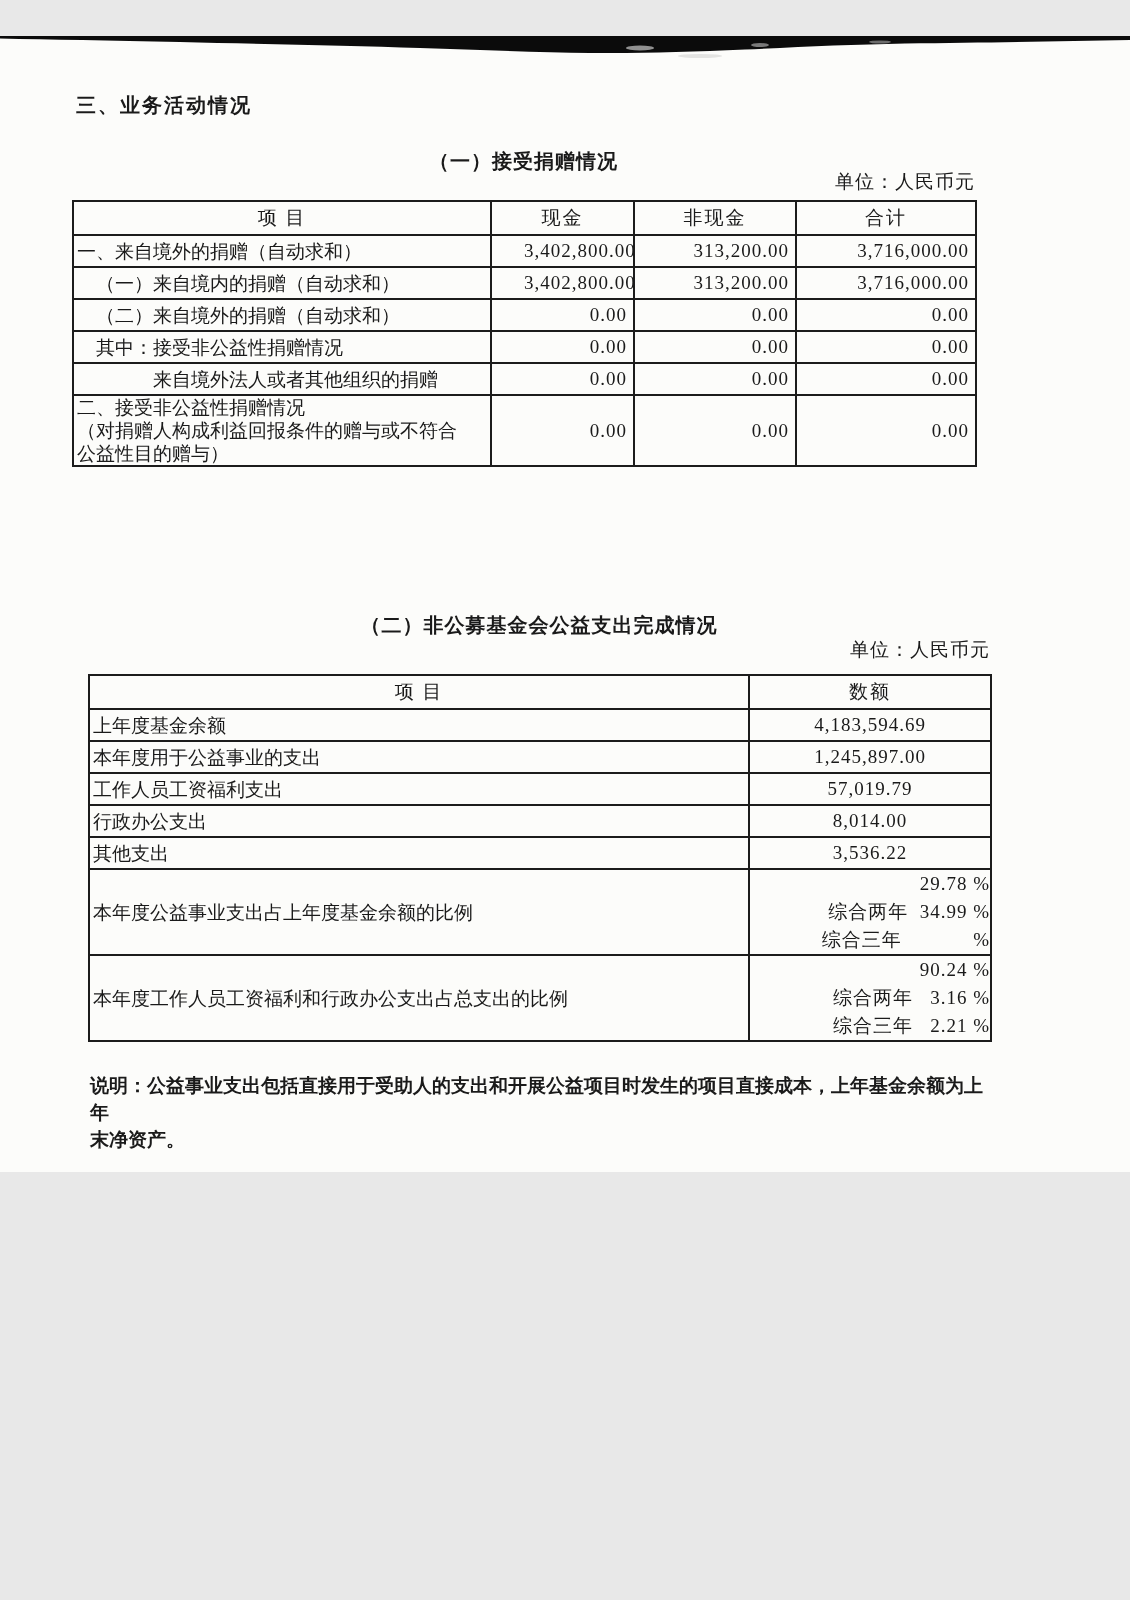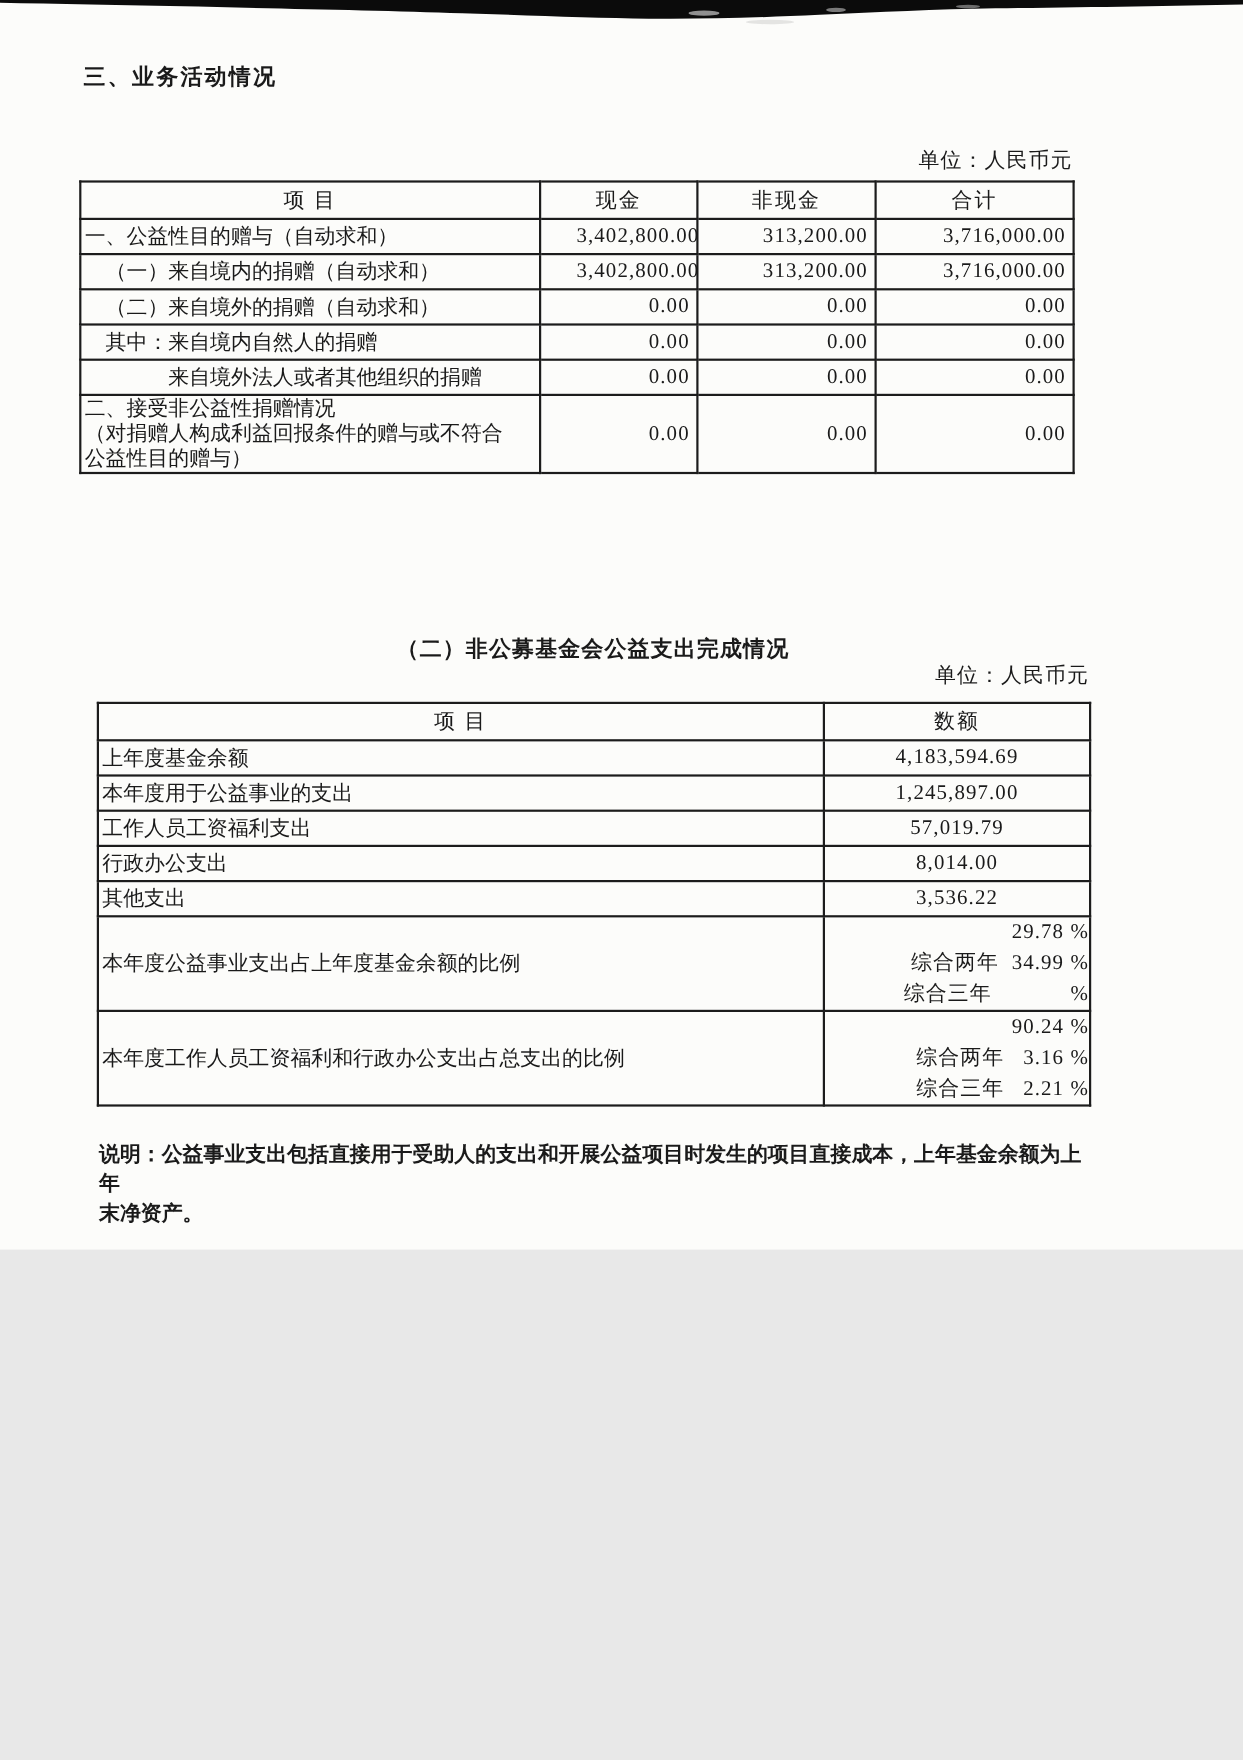--- a/index.html
+++ b/index.html
@@ -7,20 +7,21 @@
     width:1130px;height:1600px;
     background:#e8e8e8;
     font-family:"Liberation Serif","DejaVu Serif",serif;
     color:#1a1a1a;
   }
   .page{
     position:relative;
     width:1130px;height:1136px;
     background:#fcfcfa;
     overflow:hidden;
+    margin-top:36px;
   }
   .scan-band{position:absolute;top:0;left:0;}
   .h1{
     position:absolute;left:76px;top:56px;
     font-family:"Liberation Sans","DejaVu Sans",sans-serif;
     font-size:20px;font-weight:bold;letter-spacing:2px;white-space:pre;
   }
   .sec-title{
     position:absolute;text-align:center;
     font-family:"Liberation Sans","DejaVu Sans",sans-serif;
@@ -86,58 +87,59 @@
       C350,9.5 260,8 180,6
       C110,4.5 50,3.5 0,2.5 Z"></path>
     <ellipse cx="640" cy="12" rx="14" ry="2.4" fill="#ffffff" opacity="0.55"></ellipse>
     <ellipse cx="760" cy="9" rx="9" ry="2" fill="#ffffff" opacity="0.45"></ellipse>
     <ellipse cx="880" cy="6" rx="11" ry="1.6" fill="#ffffff" opacity="0.4"></ellipse>
     <ellipse cx="700" cy="20" rx="22" ry="2" fill="#9a9a9a" opacity="0.25"></ellipse>
   </svg>
 
   <div class="h1">三、业务活动情况</div>
 
+  <div class="sec-title sec1-title">（一）接受捐赠情况</div>
   <div class="unit unit1">单位：人民币元</div>
 
   <table class="t1">
     <colgroup>
       <col style="width:418px">
         <col style="width:143px">
         <col style="width:162px">
         <col style="width:180px">
     </colgroup>
     <thead>
       <tr>
         <th>项  目</th>
         <th>现金</th>
         <th>非现金</th>
         <th>合计</th>
       </tr>
     </thead>
     <tbody>
         <tr>
-          <td class="label">一、公益性目的赠与（自动求和）</td>
+          <td class="label">一、来自境外的捐赠（自动求和）</td>
           <td class="num">3,402,800.00</td>
           <td class="num">313,200.00</td>
           <td class="num">3,716,000.00</td>
         </tr>
         <tr>
           <td class="label">　（一）来自境内的捐赠（自动求和）</td>
           <td class="num">3,402,800.00</td>
           <td class="num">313,200.00</td>
           <td class="num">3,716,000.00</td>
         </tr>
         <tr>
           <td class="label">　（二）来自境外的捐赠（自动求和）</td>
           <td class="num">0.00</td>
           <td class="num">0.00</td>
           <td class="num">0.00</td>
         </tr>
         <tr>
-          <td class="label">　其中：来自境内自然人的捐赠</td>
+          <td class="label">　其中：接受非公益性捐赠情况</td>
           <td class="num">0.00</td>
           <td class="num">0.00</td>
           <td class="num">0.00</td>
         </tr>
         <tr>
           <td class="label">　　　　来自境外法人或者其他组织的捐赠</td>
           <td class="num">0.00</td>
           <td class="num">0.00</td>
           <td class="num">0.00</td>
         </tr>

